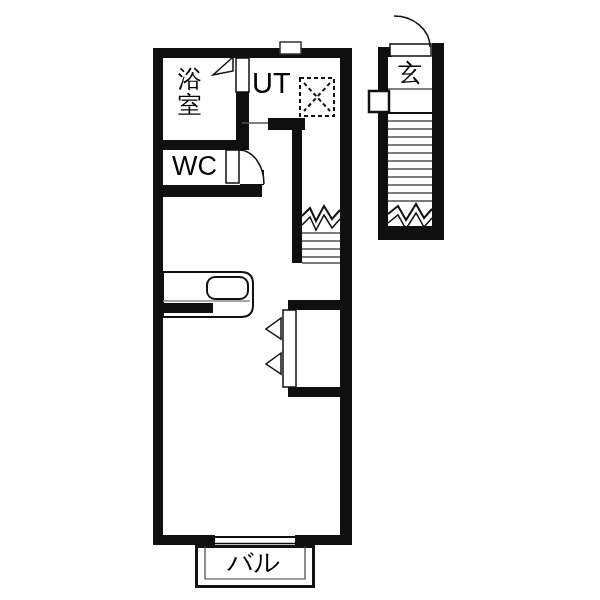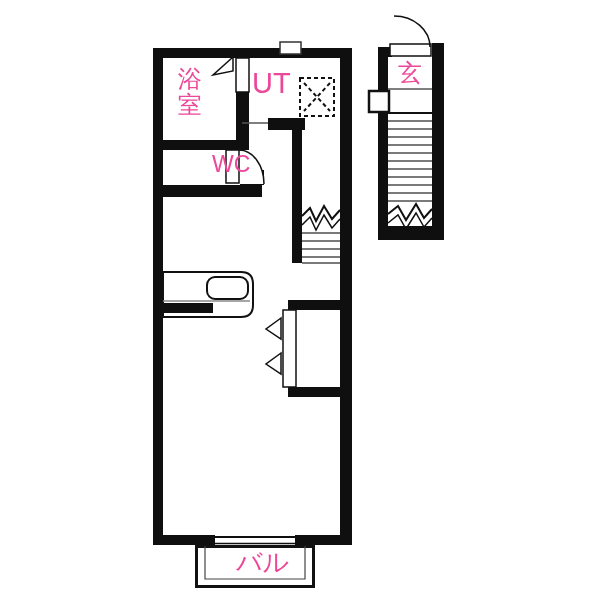--- a/index.html
+++ b/index.html
@@ -2,21 +2,21 @@
 <html><head>
 <meta charset="utf-8">
 <style>
   html,body{margin:0;padding:0;background:#fff;}
   #stage{
     position:relative;width:600px;height:600px;background:#ffffff;
     font-family:"Liberation Sans","DejaVu Sans",sans-serif;overflow:hidden;
   }
   #plan-svg{position:absolute;left:0;top:0;}
   .label{
-    position:absolute;color:#ec4899;line-height:1.05;white-space:nowrap;
+    position:absolute;color:#000000;line-height:1.05;white-space:nowrap;
     font-family:"Liberation Sans","DejaVu Sans",sans-serif;
   }
   .v{ 
     width:1.06em;white-space:normal;word-break:break-all;
     text-align:center;line-height:1.1;
   }
 </style>
 </head>
 <body>
 
@@ -125,20 +125,20 @@
       <rect x="388" y="202" width="44" height="24" fill="#ffffff"></rect>
       <polyline points="388,214 398,206 406,220 416,204 424,218 432,209" fill="none" stroke="#111" stroke-width="2"></polyline>
       <polyline points="388,223 398,215 406,229 416,213 424,227 432,218" fill="none" stroke="#111" stroke-width="1.5"></polyline>
     </g>
   </svg>
 
   <div class="label v" style="left:177px;top:66px;font-size:24px;">浴室</div>
 
   <div class="label" style="left:252px;top:68px;font-size:29px;">UT</div>
 
-  <div class="label" style="left:172px;top:152px;font-size:23px;margin-left:40px;">WC</div>
+  <div class="label" style="left:172px;top:152px;font-size:27px;">WC</div>
 
   <div class="label" style="left:398px;top:60px;font-size:24px;">玄</div>
 
 
 
-  <div class="label" style="left:236px;top:549px;font-size:26px;">バル</div>
+  <div class="label" style="left:227px;top:549px;font-size:26px;">バル</div>
 </div>
 
 </body></html>

